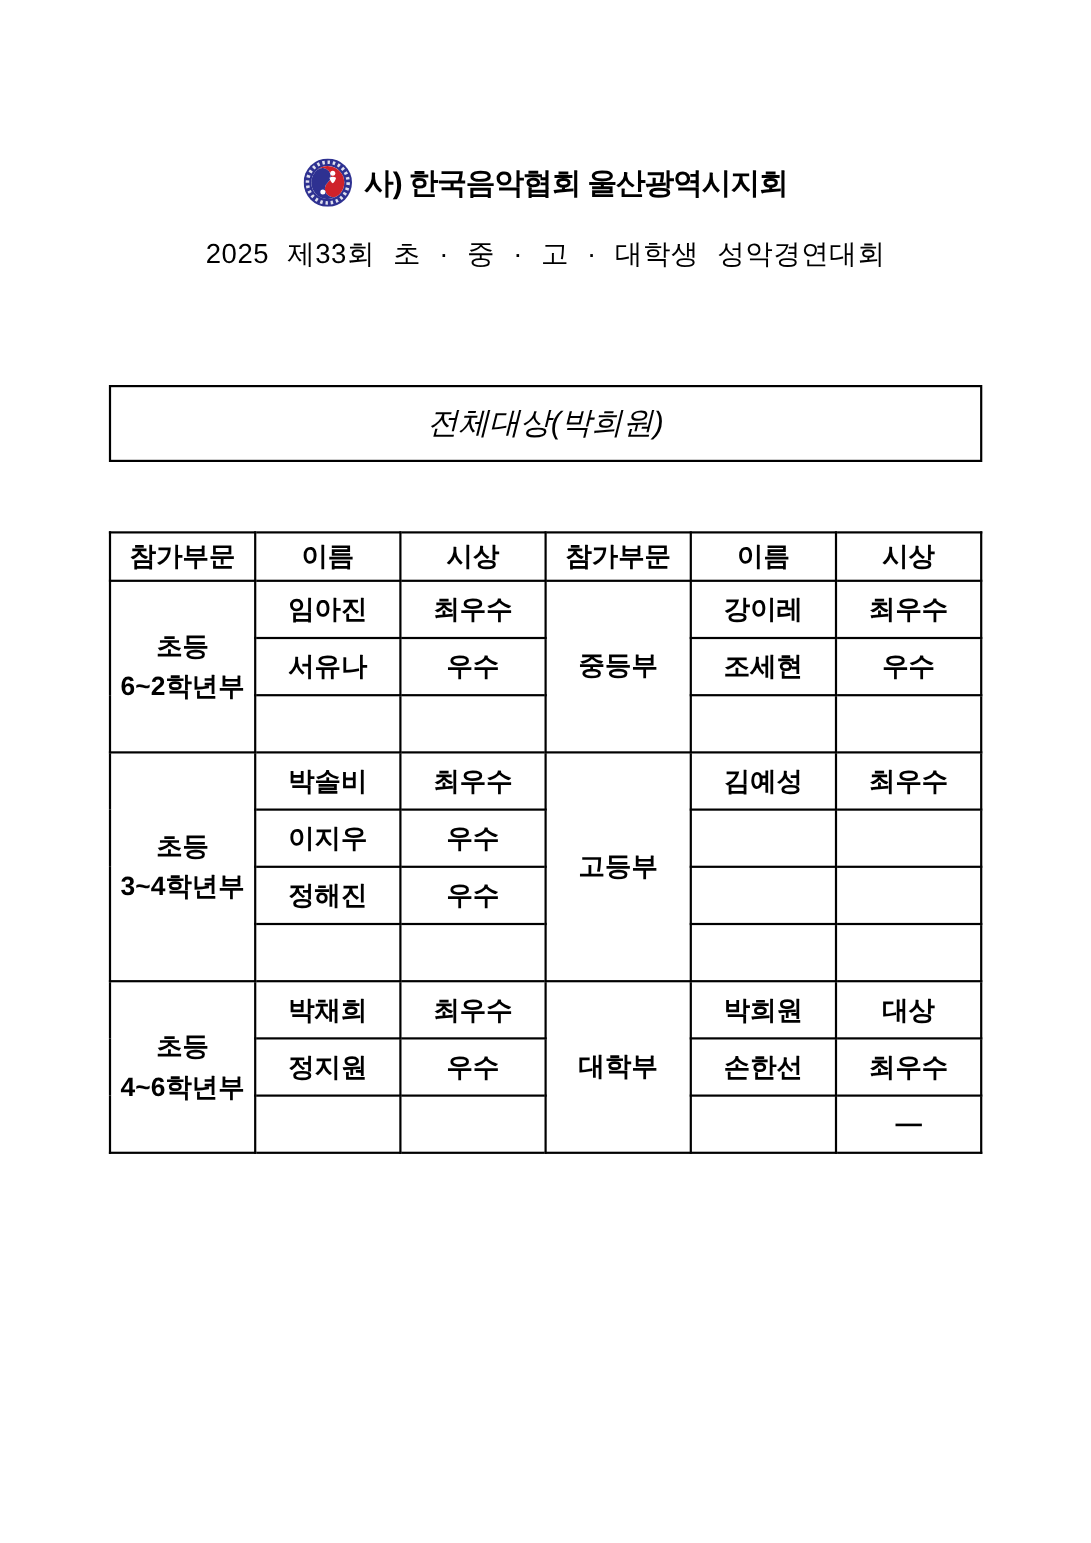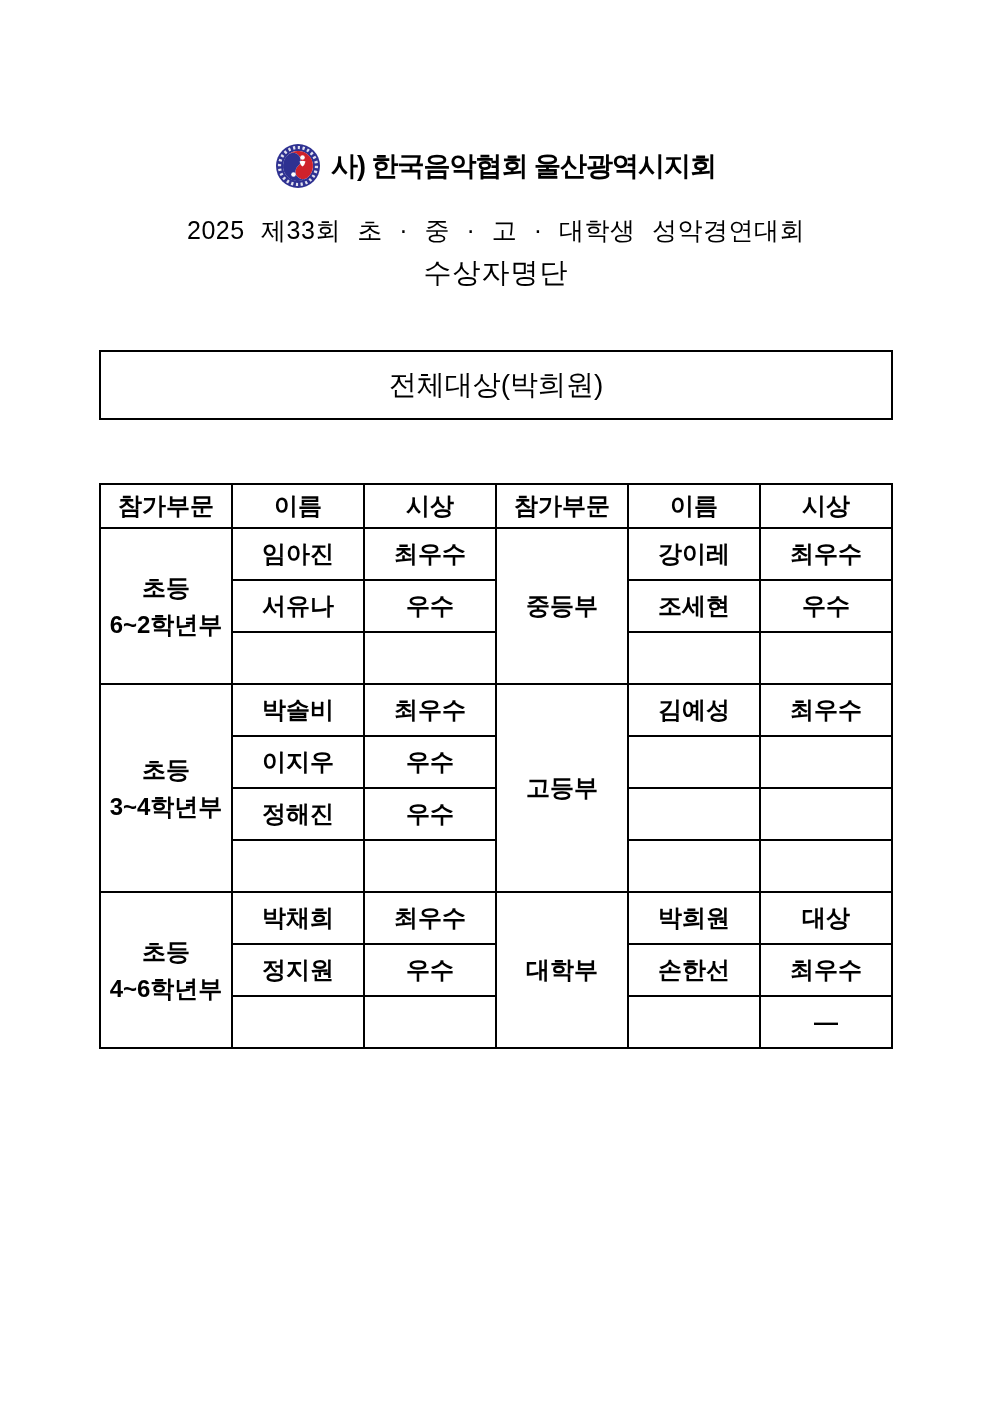--- a/index.html
+++ b/index.html
@@ -73,20 +73,21 @@
     left: 99px;
     width: 794px;
     height: 70px;
     border: 2px solid #000;
     box-sizing: border-box;
     display: flex;
     align-items: center;
     justify-content: center;
     font-size: 28px;
     font-weight: 400;
+    font-style: italic;
   }
 
   
   table.winners {
     position: absolute;
     top: 483px;
     left: 99px;
     width: 794px;
     border-collapse: collapse;
     table-layout: fixed;
@@ -125,21 +126,20 @@
       </g>
       <circle cx="26.5" cy="13.5" r="2.3" fill="#ffffff"></circle>
       <path d="M23.5,17.5 q3,-1.5 6,0 q-1,4 -3,5 q-2,-1 -3,-5 Z" fill="#ffffff"></path>
       <circle cx="17.5" cy="30.5" r="2.3" fill="#ffffff"></circle>
       <circle cx="21.5" cy="26.5" r="1.3" fill="#cf222b"></circle>
     </svg>
     <span class="org-name">사) 한국음악협회 울산광역시지회</span>
   </div>
 
   <div class="title-line">2025 제33회 초 · 중 · 고 · 대학생 성악경연대회</div>
-  <div class="subtitle-line">수상자명단</div>
 
   <div class="grand-box">
     <span>전체대상(박희원)</span>
   </div>
 
   <table class="winners">
     <thead>
       <tr>
         <th>참가부문</th>
         <th>이름</th>

